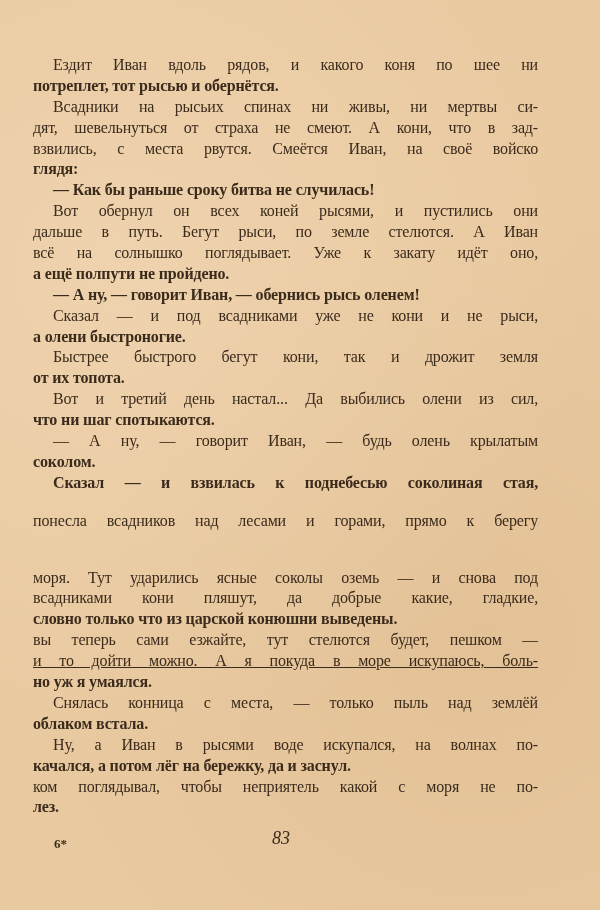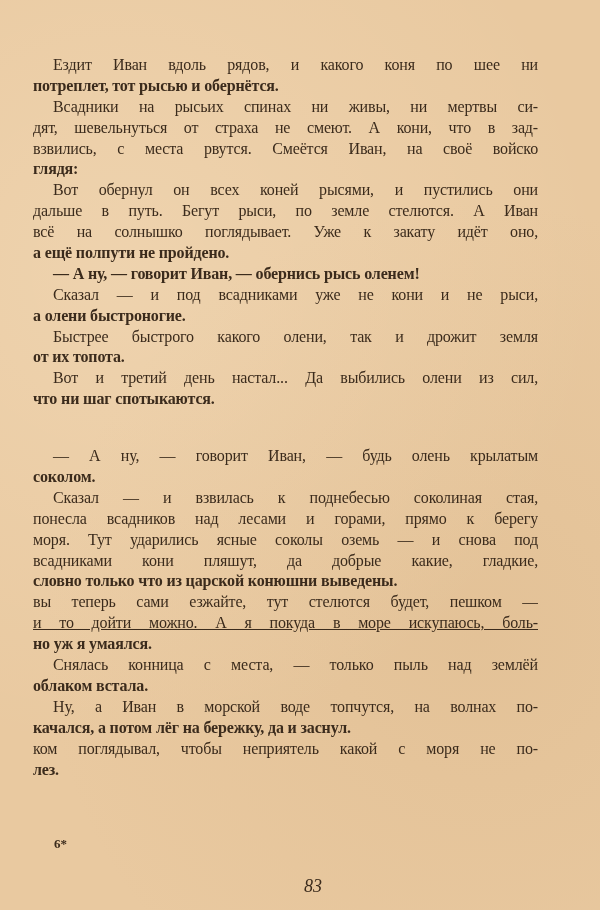--- a/index.html
+++ b/index.html
@@ -26,58 +26,59 @@
     font-family:"Liberation Serif","DejaVu Serif",serif;
     transform:scaleX(1.0);
   }
   .line.indent { padding-left:20px; }
   .line.last { text-align-last:left;font-weight:bold; }
   .footer-sig {
     position:absolute; left:54px; top:836px;
     font-size:13px; font-family:"Liberation Serif",serif; font-weight:bold;
   }
   .page-number {
-    position:absolute; left:272px; top:876px;
-    font-size:18px; font-style:italic; font-family:"Liberation Serif",serif;margin-left:32px;
+    position:absolute; left:272px; top:828px;
+    font-size:18px; font-style:italic; font-family:"Liberation Serif",serif;
   }
 </style>
 </head>
 <body>
 
 <div class="page">
   <div class="text-block" id="text-block">
       <div class="line indent" style="white-space: normal; overflow: hidden;">Ездит Иван вдоль рядов, и какого коня по шее ни</div>
       <div class="line last">потреплет, тот рысью и обернётся.</div>
       <div class="line indent" style="white-space: normal; overflow: hidden; font-family: Liberation Serif, serif;">Всадники на рысьих спинах ни живы, ни мертвы си-</div>
       <div class="line" style="white-space: normal; overflow: hidden;">дят, шевельнуться от страха не смеют. А кони, что в зад-</div>
       <div class="line" style="white-space: normal; overflow: hidden;">взвились, с места рвутся. Смеётся Иван, на своё войско</div>
       <div class="line last">глядя:</div>
+      <div class="line indent last">— Как бы раньше сроку битва не случилась!</div>
       <div class="line indent" style="white-space: normal; overflow: hidden;">Вот обернул он всех коней рысями, и пустились они</div>
       <div class="line" style="white-space: normal; overflow: hidden;">дальше в путь. Бегут рыси, по земле стелются. А Иван</div>
       <div class="line" style="white-space: normal; overflow: hidden;">всё на солнышко поглядывает. Уже к закату идёт оно,</div>
       <div class="line last">а ещё полпути не пройдено.</div>
       <div class="line indent last">— А ну, — говорит Иван, — обернись рысь оленем!</div>
       <div class="line indent" style="white-space: normal; overflow: hidden;">Сказал — и под всадниками уже не кони и не рыси,</div>
       <div class="line last">а олени быстроногие.</div>
-      <div class="line indent" style="white-space: normal; overflow: hidden;">Быстрее быстрого какого олени, так и дрожит земля</div>
+      <div class="line indent" style="white-space: normal; overflow: hidden;">Быстрее быстрого бегут кони, так и дрожит земля</div>
       <div class="line last">от их топота.</div>
       <div class="line indent" style="white-space: normal; overflow: hidden;">Вот и третий день настал... Да выбились олени из сил,</div>
       <div class="line last">что ни шаг спотыкаются.</div>
-      <div class="line indent" style="white-space: normal; overflow: hidden; margin-top: 36px;">— А ну, — говорит Иван, — будь олень крылатым</div>
+      <div class="line indent" style="white-space: normal; overflow: hidden;">— А ну, — говорит Иван, — будь олень крылатым</div>
       <div class="line last">соколом.</div>
-      <div class="line indent" style="white-space: normal; overflow: hidden;">Сказал — и взвилась к поднебесью соколиная стая,</div>
-      <div class="line" style="white-space: normal; overflow: hidden;">понесла всадников над лесами и горами, прямо к берегу</div>
-      <div class="line" style="white-space: normal; overflow: hidden;">моря. Тут ударились ясные соколы оземь — и снова под</div>
+      <div class="line indent" style="white-space: normal; overflow: hidden; font-weight: bold;">Сказал — и взвилась к поднебесью соколиная стая,</div>
+      <div class="line" style="white-space: normal; overflow: hidden; margin-top: 17px;">понесла всадников над лесами и горами, прямо к берегу</div>
+      <div class="line" style="white-space: normal; overflow: hidden; margin-top: 36px;">моря. Тут ударились ясные соколы оземь — и снова под</div>
       <div class="line" style="white-space: normal; overflow: hidden;">всадниками кони пляшут, да добрые какие, гладкие,</div>
       <div class="line last">словно только что из царской конюшни выведены.</div>
       <div class="line" style="white-space: normal; overflow: hidden;">вы теперь сами езжайте, тут стелются будет, пешком —</div>
       <div class="line" style="white-space: normal; overflow: hidden; text-decoration: underline;">и то дойти можно. А я покуда в море искупаюсь, боль-</div>
       <div class="line last">но уж я умаялся.</div>
       <div class="line indent" style="white-space: normal; overflow: hidden;">Снялась конница с места, — только пыль над землёй</div>
       <div class="line last">облаком встала.</div>
-      <div class="line indent" style="white-space: normal; overflow: hidden;">Ну, а Иван в морской воде топчутся, на волнах по-</div>
+      <div class="line indent" style="white-space: normal; overflow: hidden;">Ну, а Иван в рысями воде искупался, на волнах по-</div>
       <div class="line last">качался, а потом лёг на бережку, да и заснул.</div>
       <div class="line" style="white-space: normal; overflow: hidden;">ком поглядывал, чтобы неприятель какой с моря не по-</div>
       <div class="line last">лез.</div>
     </div>
   <div class="footer-sig">6*</div>
   <div class="page-number">83</div>
 </div>
 
 </body></html>

